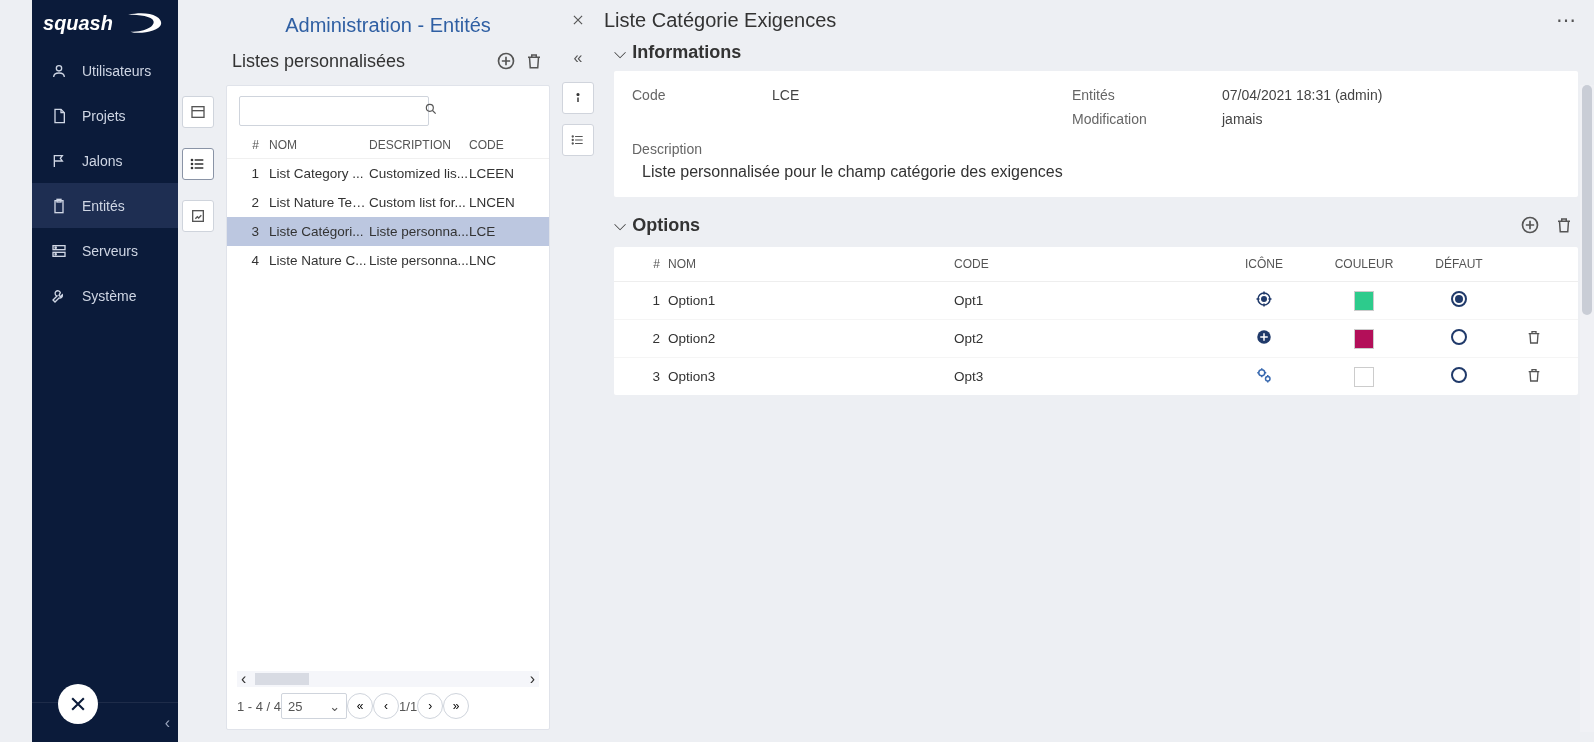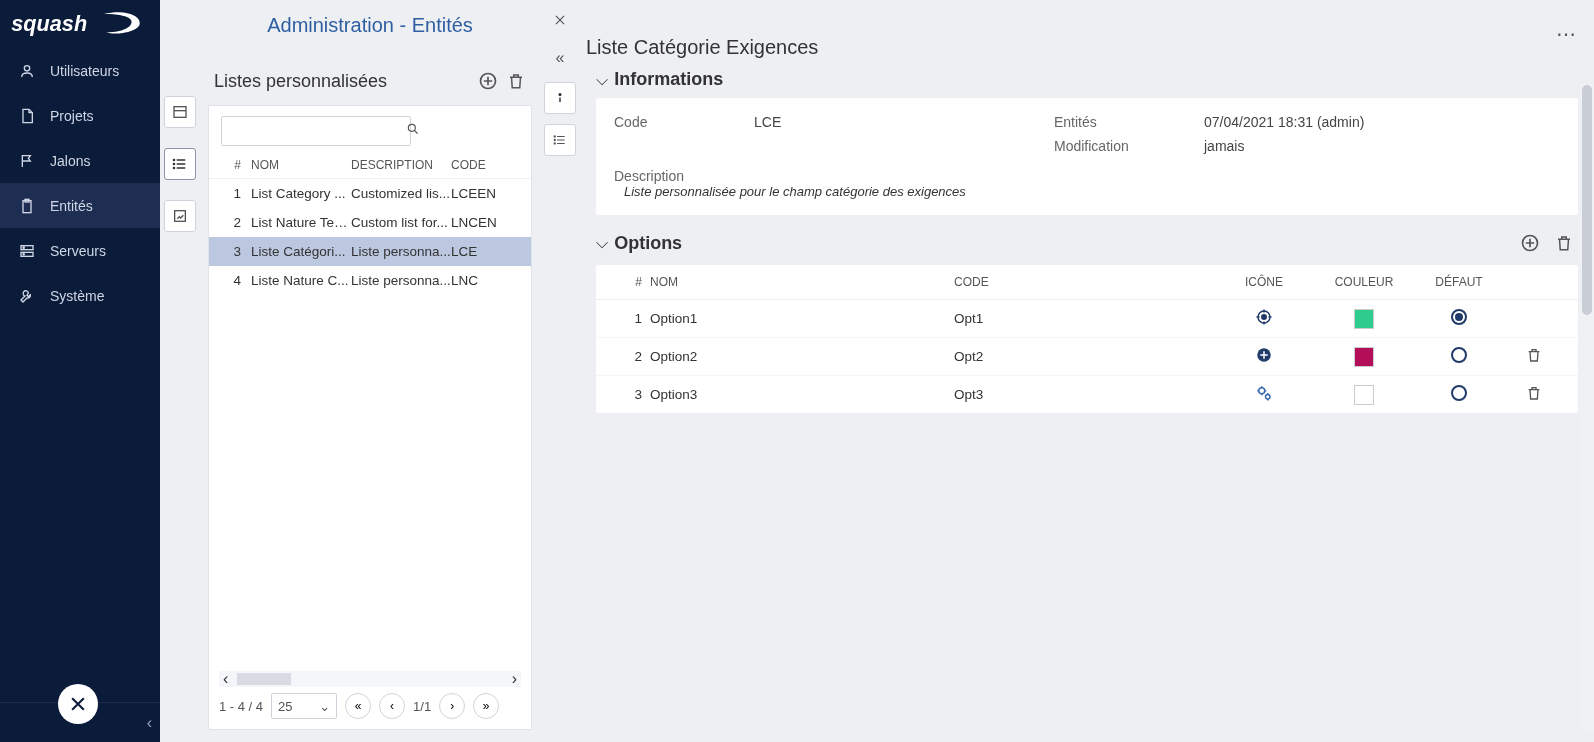--- a/index.html
+++ b/index.html
@@ -1,78 +1,78 @@
 <!DOCTYPE html>
 <html><head>
 <meta charset="utf-8">
 <style>
 * { box-sizing: border-box; margin: 0; padding: 0; }
 body { font-family: "Segoe UI", Arial, sans-serif; background: #edeff3; height: 742px; width: 1594px; overflow: hidden; color: #333; }
 .app { display: flex; height: 100%; }
 
 
-.sidebar { width: 160px; background: #0b1b3a; color: #cfd6e4; display: flex; flex-direction: column; }
+.sidebar { width: 146px; background: #0b1b3a; color: #cfd6e4; display: flex; flex-direction: column; margin-left: 32px; }
 .logo-area { height: 48px; display: flex; align-items: center; padding-left: 8px; }
 .logo-area svg { height: 36px; }
 .side-items { flex: 1; }
 .side-item { display: flex; align-items: center; height: 45px; padding-left: 18px; gap: 14px; cursor: pointer; font-size: 14px; }
 .side-item.active { background: #1e2e52; }
 .side-item .ic { width: 18px; height: 18px; display: flex; align-items: center; justify-content: center; }
 .side-collapse { height: 40px; display: flex; align-items: center; justify-content: flex-end; padding-right: 8px; color: #9aa5bd; border-top: 1px solid rgba(255,255,255,0.08); }
 .close-circle { position: absolute; bottom: 18px; left: 58px; width: 40px; height: 40px; border-radius: 50%; background: #fff; display: flex; align-items: center; justify-content: center; color: #0b1b3a; cursor: pointer; }
 
 
 .iconrail { width: 40px; background: #edeff3; display: flex; flex-direction: column; align-items: center; padding-top: 96px; gap: 20px; }
 .rail-btn { width: 32px; height: 32px; border: 1px solid #cfd4dc; background: #fff; border-radius: 3px; display: flex; align-items: center; justify-content: center; cursor: pointer; color: #555; }
 .rail-btn.active { background: #fff; border-color: #8a94a6; }
 
 
 .listcol { width: 340px; display: flex; flex-direction: column; padding-top: 6px; }
 .breadcrumb { font-size: 20px; color: #365; color: #3a5a9a; font-weight: 500; padding: 8px 14px 10px; text-align: center; }
 .breadcrumb { color: #2f5fa3; }
-.subhead { display: flex; align-items: center; padding: 0 10px 6px 14px; margin-top: 20px; }
+.subhead { display: flex; align-items: center; padding: 0 10px 6px 14px; }
 .subhead h2 { font-size: 18px; font-weight: 500; color: #333; flex: 1; }
 .iconbtn { width: 28px; height: 28px; display: inline-flex; align-items: center; justify-content: center; color: #555; cursor: pointer; border: none; background: transparent; }
 .listcard { background: #fff; margin: 4px 8px 12px 8px; border: 1px solid #e0e3ea; border-radius: 2px; flex: 1; display: flex; flex-direction: column; min-height: 0; }
 .search-wrap { padding: 10px 12px 6px; }
 .search { display: flex; align-items: center; border: 1px solid #cfd4dc; border-radius: 2px; width: 190px; height: 30px; padding: 0 8px; }
 .search input { border: none; outline: none; flex: 1; font-size: 13px; }
 .search .mag { color: #555; }
 .thead { display: flex; font-size: 12px; color: #555; padding: 6px 12px; border-bottom: 1px solid #f0f0f0; }
 .col-num { width: 30px; text-align: right; padding-right: 10px; }
 .col-nom { width: 100px; }
 .col-desc { width: 100px; }
 .col-code { flex: 1; }
 .trow { display: flex; font-size: 13.5px; padding: 7px 12px; cursor: pointer; }
 .trow.selected { background: #bcc7e0; }
 .ell { white-space: nowrap; overflow: hidden; text-overflow: ellipsis; }
 .tbody { flex: 1; overflow: auto; }
 .horiz-scroll { height: 16px; margin: 0 10px 2px; background: #f5f6fa; display: flex; align-items: center; justify-content: space-between; position: relative; }
 .horiz-thumb { position: absolute; left: 18px; width: 54px; top: 2px; height: 12px; background: #d8dbe3; }
-.pager { display: flex; align-items: center; gap: 8px; padding: 4px 10px 10px; font-size: 13px; color: #555; }
+.pager { display: flex; align-items: center; padding: 4px 10px 10px; font-size: 13px; color: #555; }
 .pager .sel { border: 1px solid #cfd4dc; height: 26px; width: 66px; border-radius: 2px; display: inline-flex; align-items: center; padding: 0 6px; justify-content: space-between; }
 .pbtn { width: 26px; height: 26px; border: 1px solid #cfd4dc; background: #fff; border-radius: 50%; display: inline-flex; align-items: center; justify-content: center; cursor: pointer; font-size: 12px; }
 
 
 .vrail { width: 40px; display: flex; flex-direction: column; align-items: center; padding-top: 6px; gap: 4px; }
 .vrail .sq { width: 32px; height: 32px; border: 1px solid #d0d4dc; background: #fff; border-radius: 3px; display: flex; align-items: center; justify-content: center; cursor: pointer; color: #555; margin-bottom: 6px; }
 .vrail .sq.plain { border: none; background: transparent; width: 28px; height: 28px; }
 
 
 .detail { flex: 1; display: flex; flex-direction: column; background: #edeff3; }
 .dhead { display: flex; align-items: center; padding: 8px 16px 4px 6px; }
-.dhead h1 { font-size: 20px; font-weight: 500; color: #333; flex: 1; margin-top: 28px; }
+.dhead h1 { font-size: 20px; font-weight: 500; color: #333; flex: 1; }
 .card { background: #fff; margin: 8px 16px; border-radius: 2px; padding: 16px 18px; }
 .section-head { display: flex; align-items: center; gap: 6px; margin: 6px 16px 0; }
 .section-head h3 { font-size: 18px; font-weight: 700; color: #333; flex: 1; }
 .info-grid { display: grid; grid-template-columns: 140px 300px 150px 1fr; row-gap: 8px; font-size: 14px; color: #444; }
 .info-grid .label { color: #666; }
 .info-desc { margin-top: 14px; }
 .info-desc .label { color: #666; font-size: 14px; }
-.info-desc .val { margin-top: 0; padding-left: 10px; font-size: 13px; font-style: italic; }
+.info-desc .val { margin-top: 6px; padding-left: 10px; font-size: 16px; }
 .opt-table { background: #fff; margin: 8px 16px; border-radius: 2px; }
 .opt-thead { display: grid; grid-template-columns: 40px 1fr 260px 100px 100px 90px 60px; padding: 10px 14px; font-size: 12px; color: #555; border-bottom: 1px solid #eee; }
 .opt-row { display: grid; grid-template-columns: 40px 1fr 260px 100px 100px 90px 60px; padding: 8px 14px; font-size: 13.5px; align-items: center; border-bottom: 1px solid #f5f5f5; }
 .opt-row:last-child { border-bottom: none; }
 .swatch { width: 20px; height: 20px; border: 1px solid #ccc; }
 .radio { width: 16px; height: 16px; border-radius: 50%; border: 2px solid #203a6a; display: inline-block; position: relative; }
 .radio.on::after { content: ''; position: absolute; inset: 2px; border-radius: 50%; background: #203a6a; }
 .dots { color: #555; cursor: pointer; font-size: 20px; letter-spacing: 2px; }
 .scrollbar-right { position: absolute; right: 0; top: 85px; bottom: 10px; width: 14px; background: #f0f1f5; }
 .scrollbar-right .thumb { position: absolute; top: 0; left: 2px; width: 10px; height: 230px; background: #c9cdd6; border-radius: 5px; }

